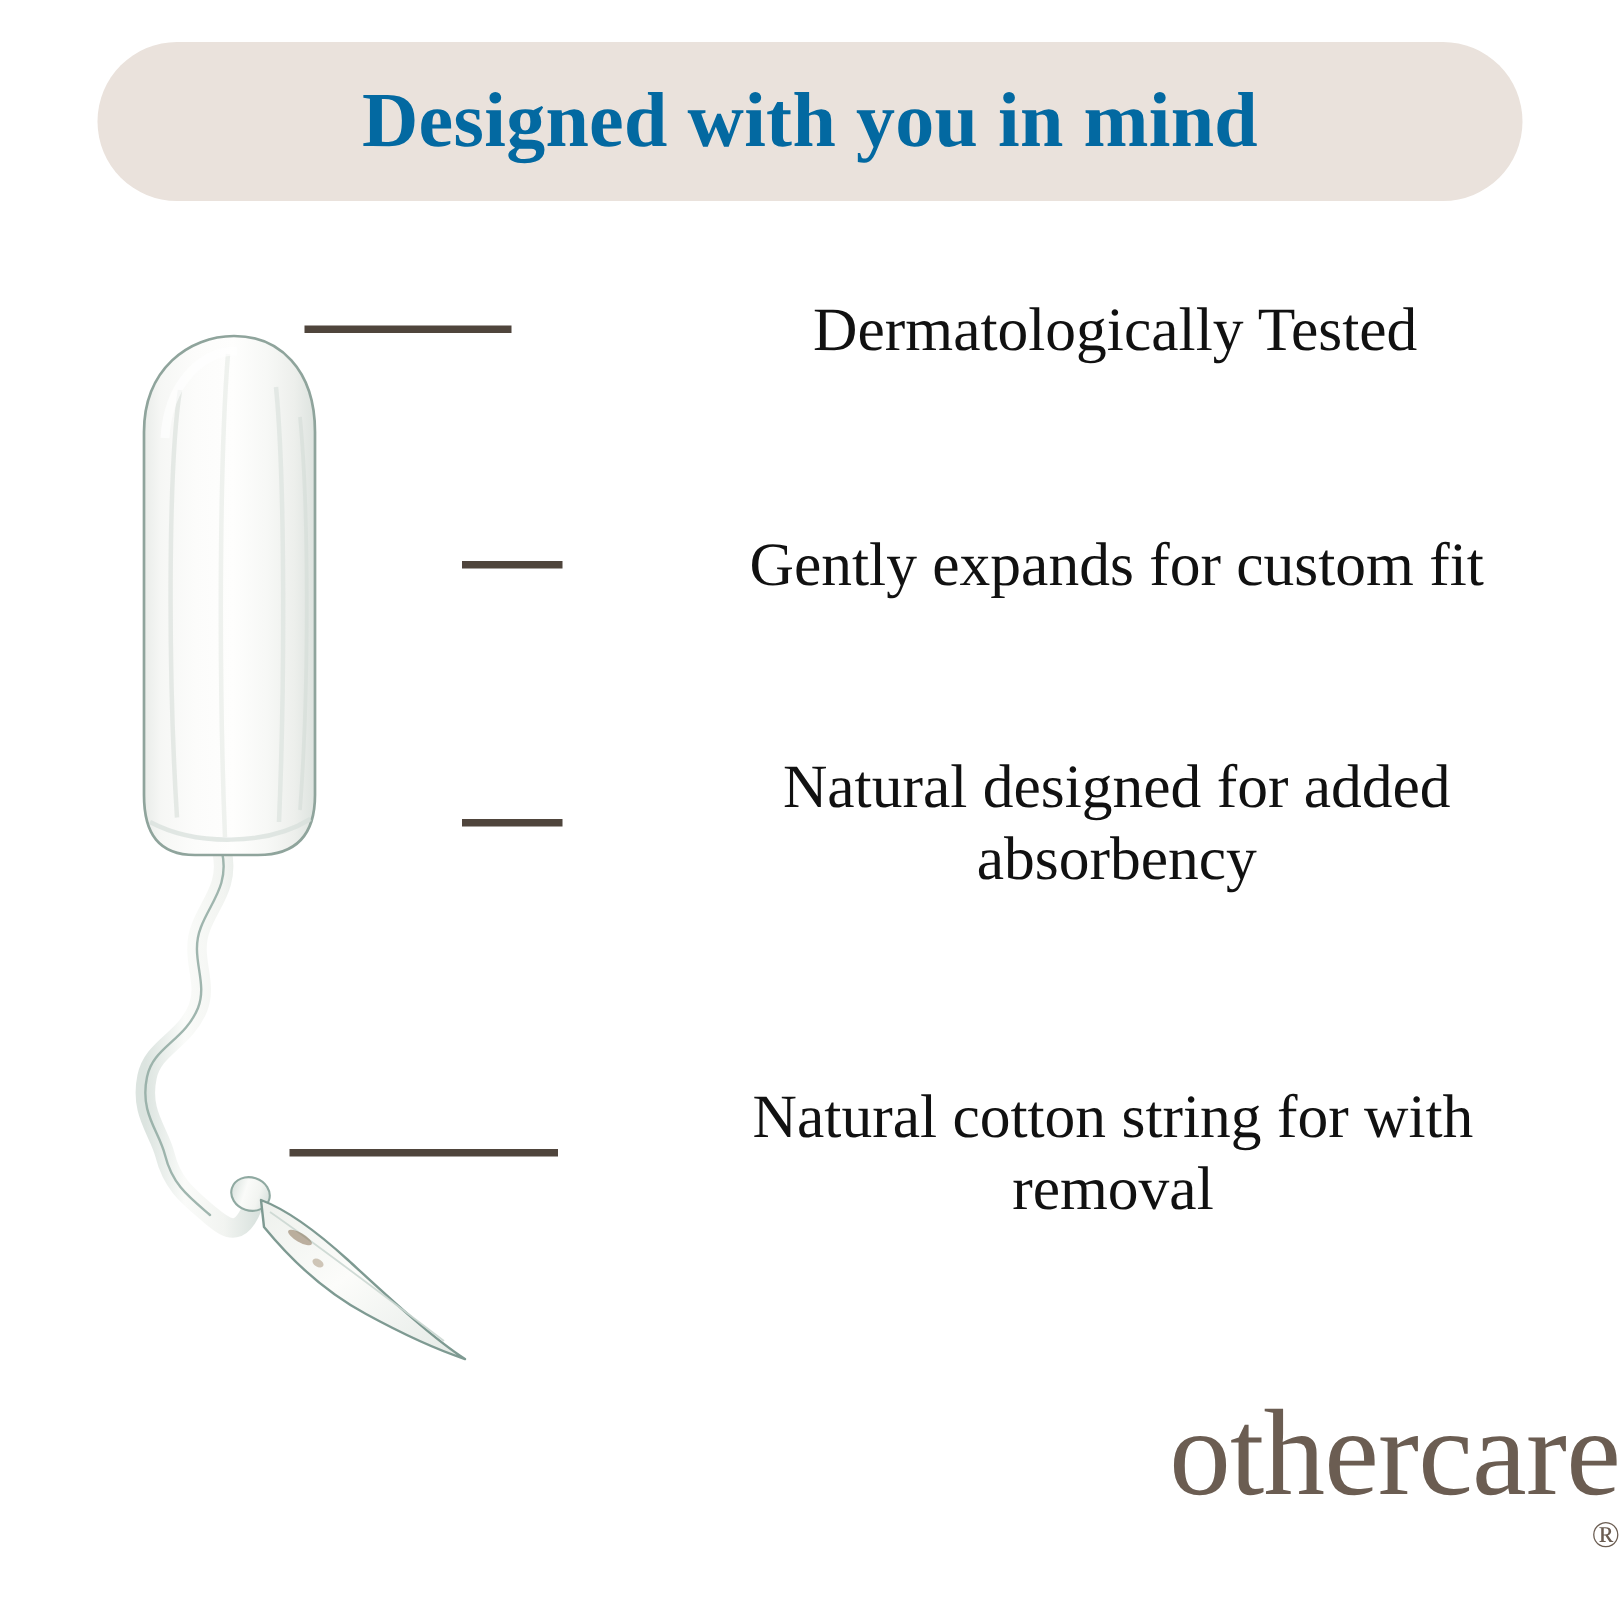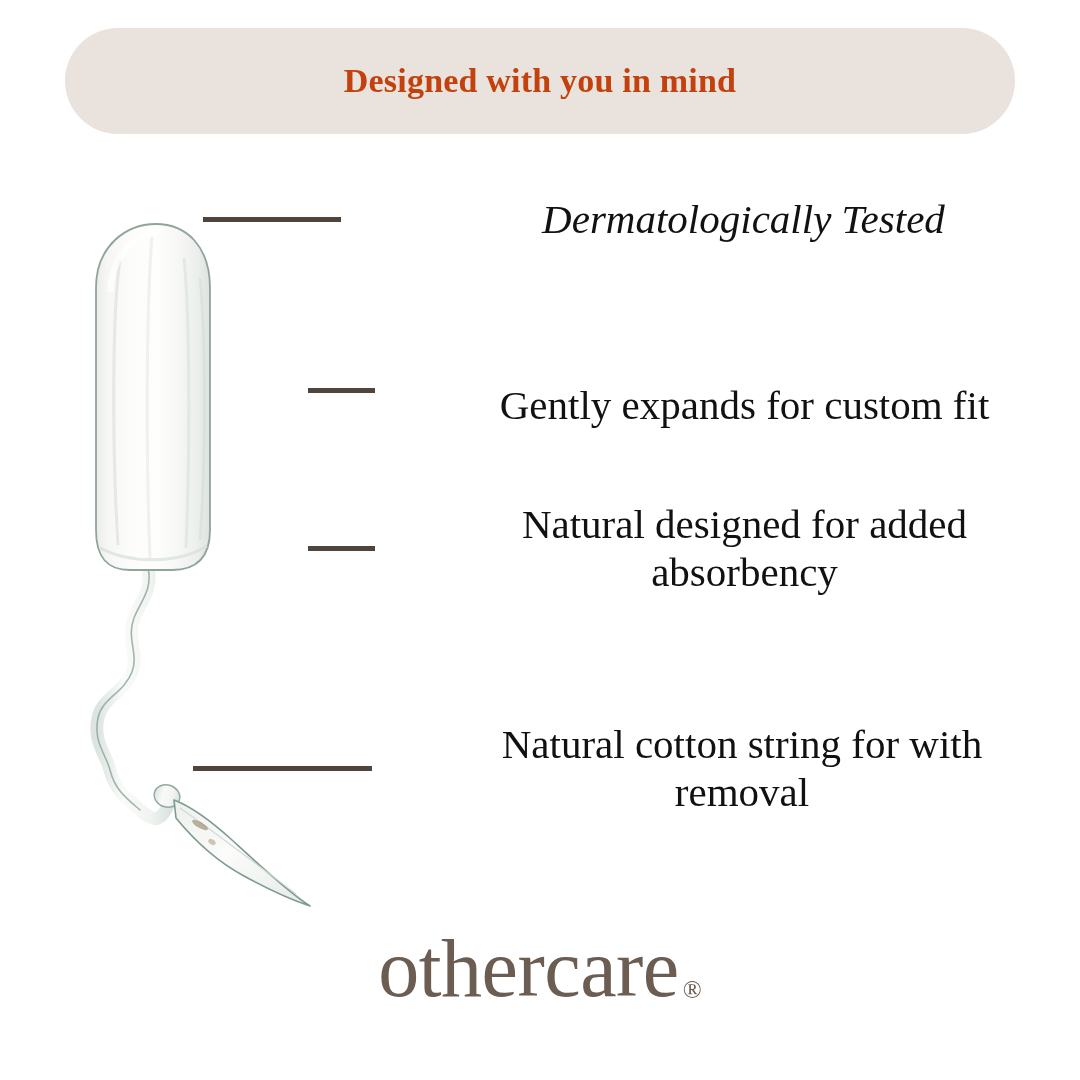--- a/index.html
+++ b/index.html
@@ -17,23 +17,23 @@
     position:absolute;
     left:65px;top:28px;
     width:950px;height:106px;
     background:#EAE2DC;
     border-radius:53px;
     display:flex;align-items:center;justify-content:center;
   }
   .banner-title{
     font-family:"Liberation Serif",serif;
     font-weight:700;
-    font-size:34px;
+    font-size:52px;
     letter-spacing:.2px;
-    color:#c2410c;
+    color:#0369a1;
     line-height:1;
   }
 
   
   .product{
     position:absolute;
     left:60px;top:200px;
     width:300px;height:730px;
   }
 
@@ -56,44 +56,45 @@
   .feature-text{
     color:#111111;
     font-family:"Liberation Serif",serif;
     font-weight:400;
     font-size:41px;
     line-height:1.18;
     text-align:center;
   }
 
   
-  #f1{left:23px;  top:5px;  width:860px;font-style:italic;}
+  #f1{left:23px;  top:5px;  width:860px;}
   #f1 .dash{width:138px;}
   #f1 .feature-text{width:640px;margin-left:83px;}
 
   #f2{left:128px; top:162px; width:760px;}
   #f2 .dash{width:67px;}
-  #f2 .feature-text{width:635px;margin-left:52px;margin-top:29px;}
+  #f2 .feature-text{width:635px;margin-left:52px;}
 
   #f3{left:128px; top:310px; width:760px;}
   #f3 .dash{width:67px;}
   #f3 .feature-text{width:635px;margin-left:52px;}
 
   #f4{left:13px;  top:530px; width:880px;}
   #f4 .dash{width:179px;}
   #f4 .feature-text{width:610px;margin-left:65px;}
 
   
   .logo{
     position:absolute;
     left:0;right:0;
     top:928px;
     display:flex;
     align-items:flex-end;
     justify-content:center;
+    flex-direction:column;
   }
   .logo-word{
     font-family:"Liberation Serif",serif;
     font-size:82px;
     line-height:1;
     color:#6B5D52;
     letter-spacing:-0.5px;
   }
   .logo-reg{
     font-family:"Liberation Serif",serif;

